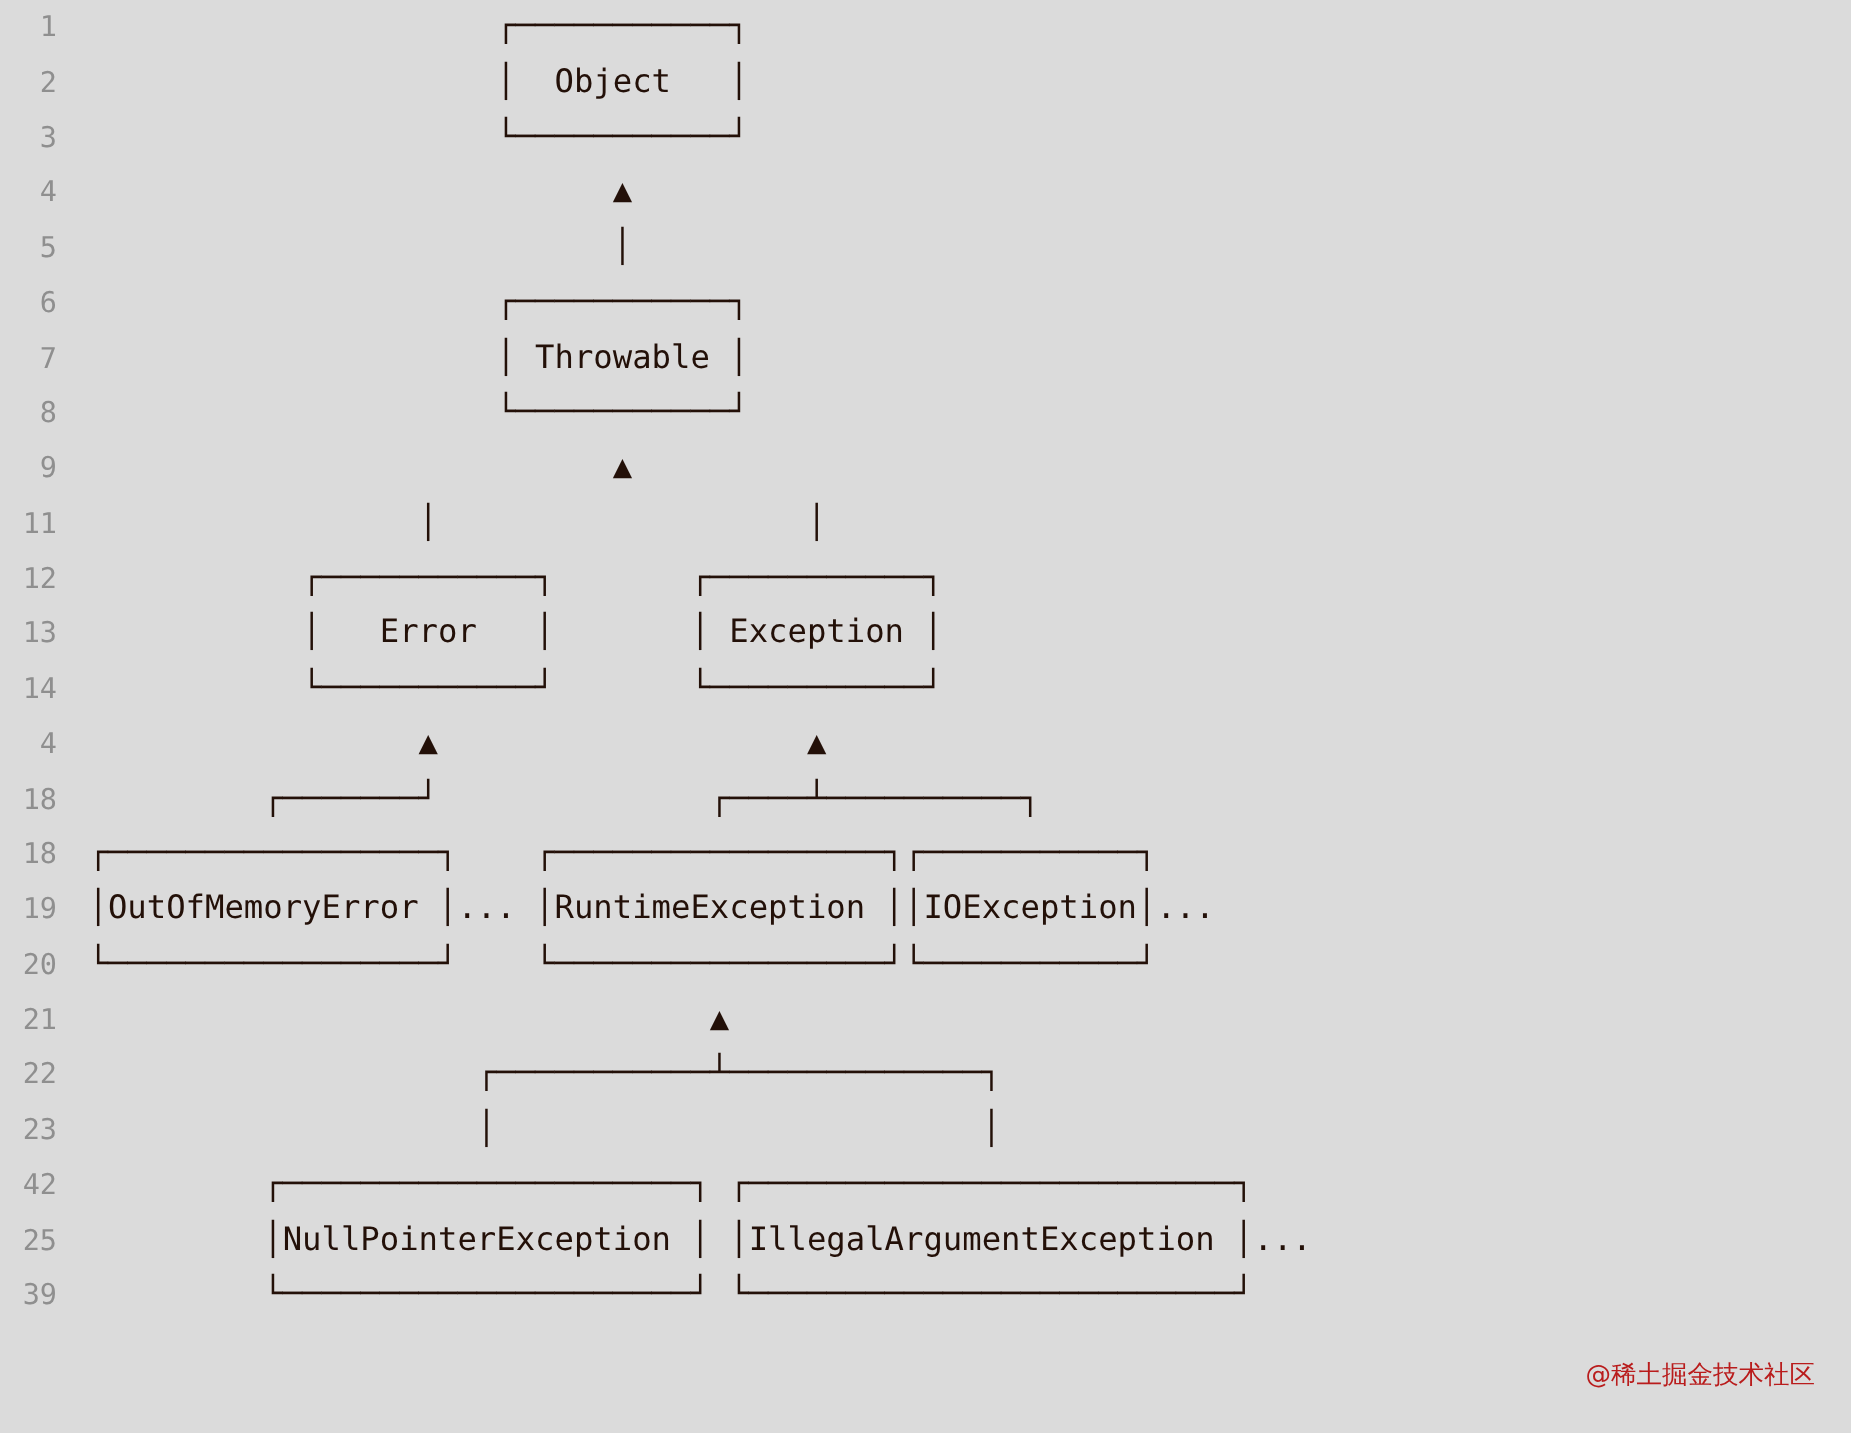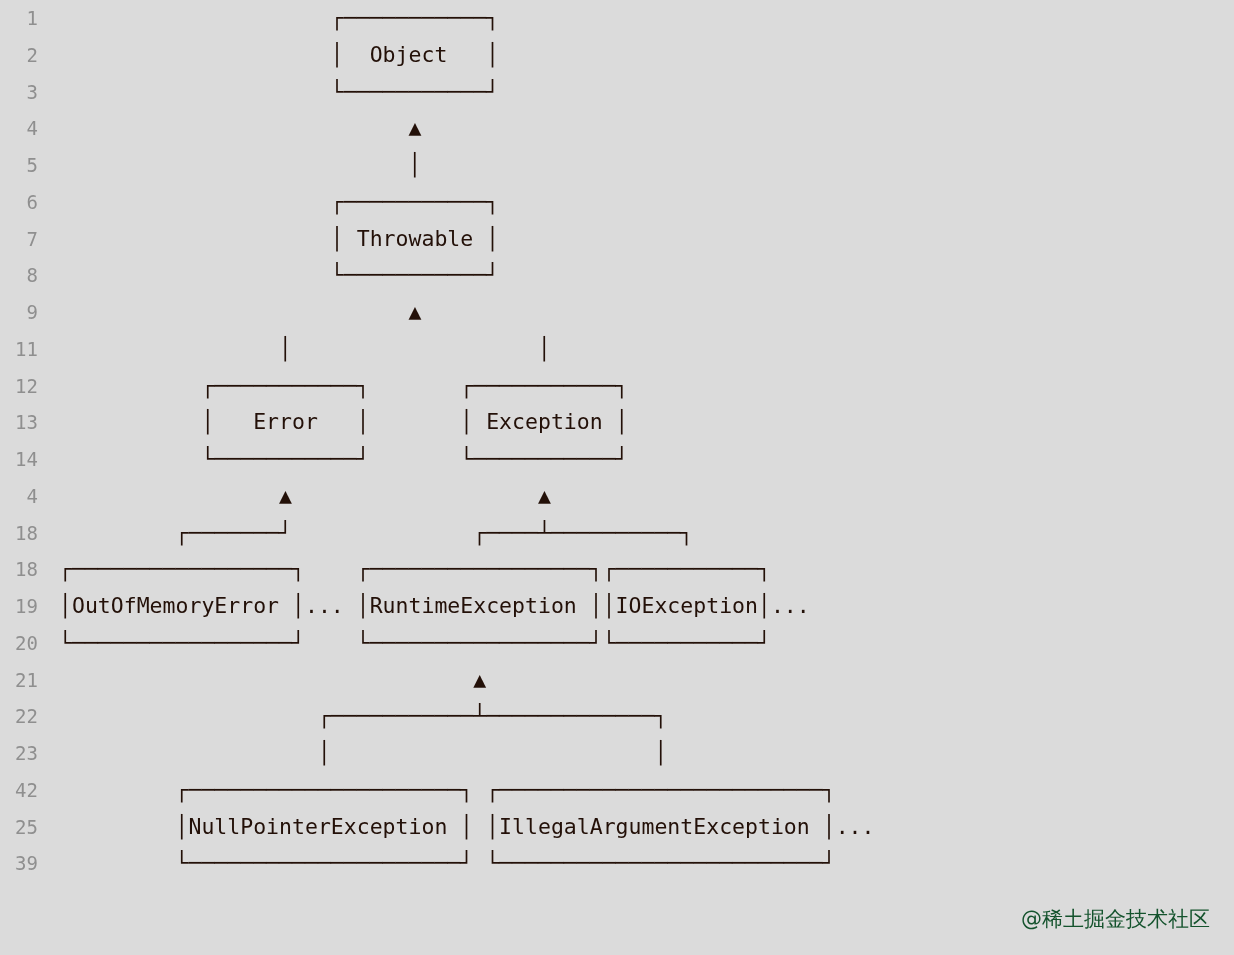--- a/index.html
+++ b/index.html
@@ -32,22 +32,22 @@
     padding-left: 21px;
     font-size: 21.5px;
     color: #231008;
     line-height: 36.75px;
     letter-spacing: 0;
   }
   .watermark {
     position: absolute;
     top: 905px;
     right: 24px;
-    font-size: 21px;
-    color: #14532d;
+    font-size: 17px;
+    color: #b91c1c;
     font-family: "DejaVu Sans", "Liberation Sans", sans-serif;
   }
 </style>
 </head>
 <body>
 
 <div class="codeblock" id="codeblock">
     <div class="row"><span class="ln">1</span><span class="code">                     ┌───────────┐</span></div>
     <div class="row"><span class="ln">2</span><span class="code">                     │  Object   │</span></div>
     <div class="row"><span class="ln">3</span><span class="code">                     └───────────┘</span></div>

